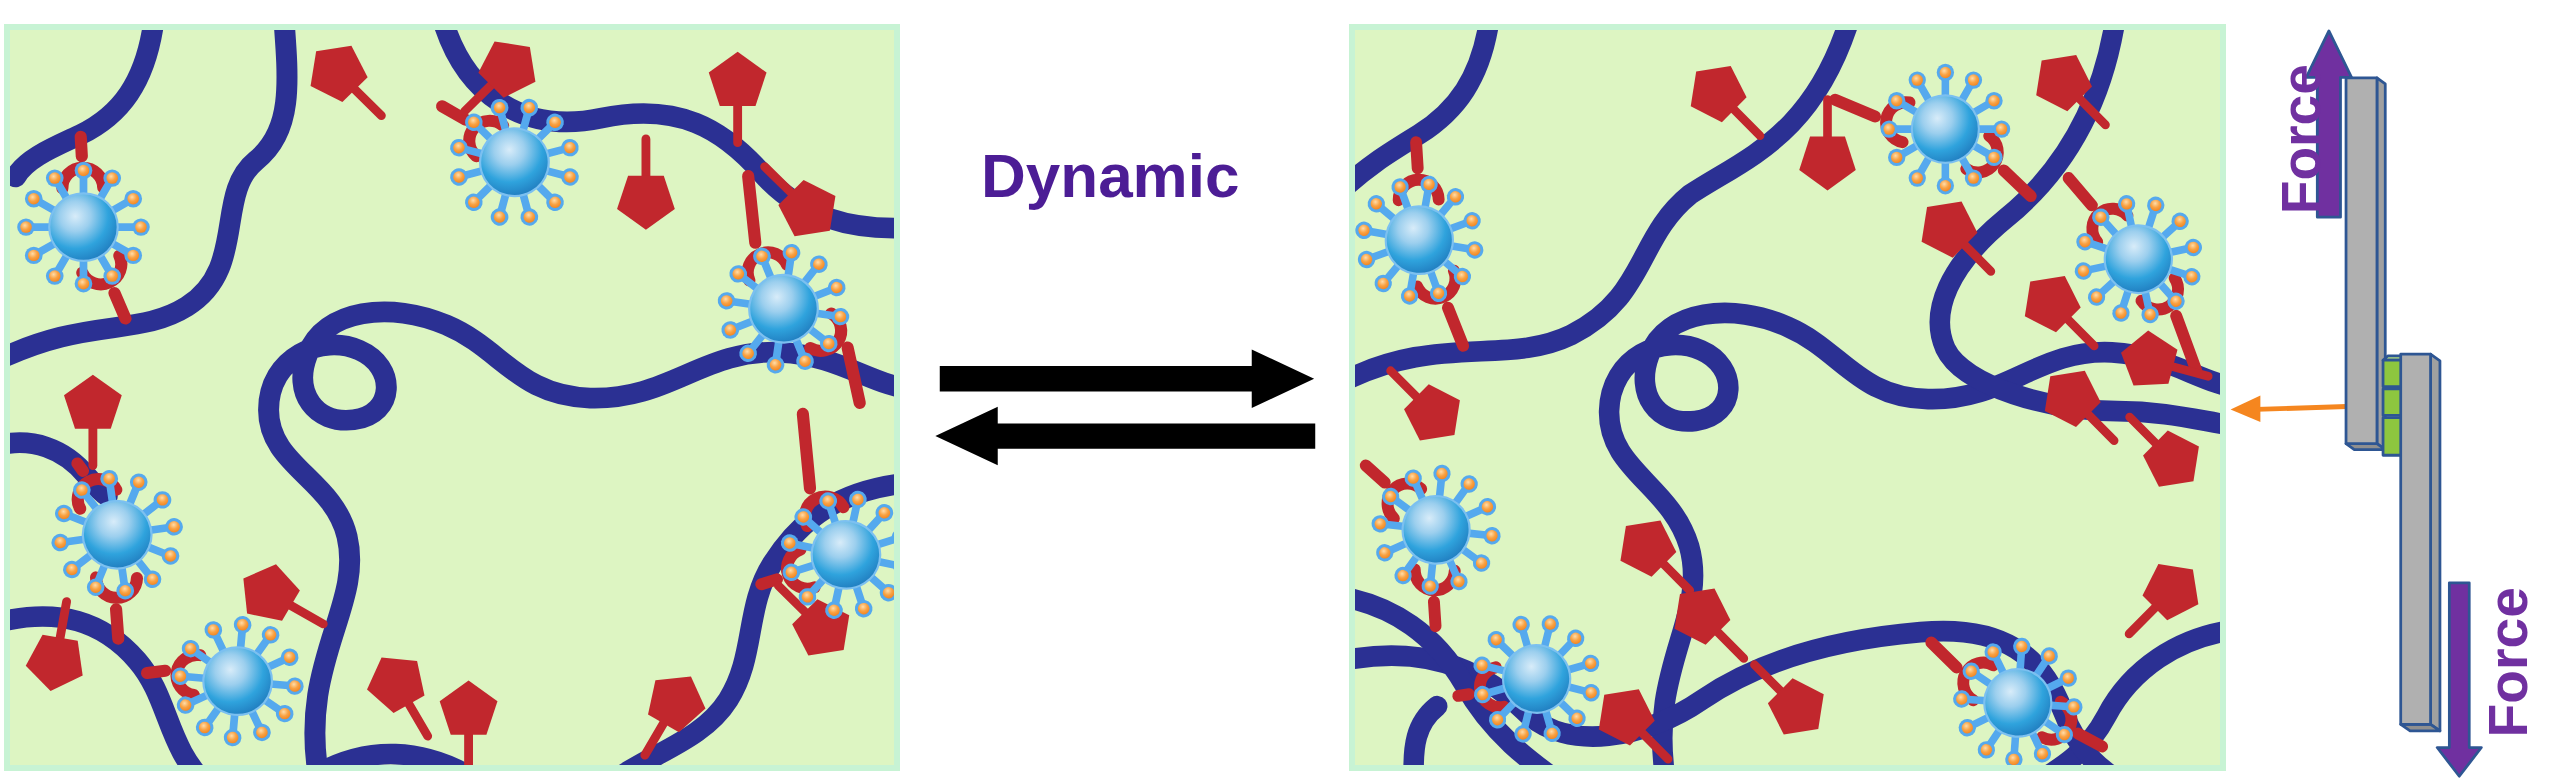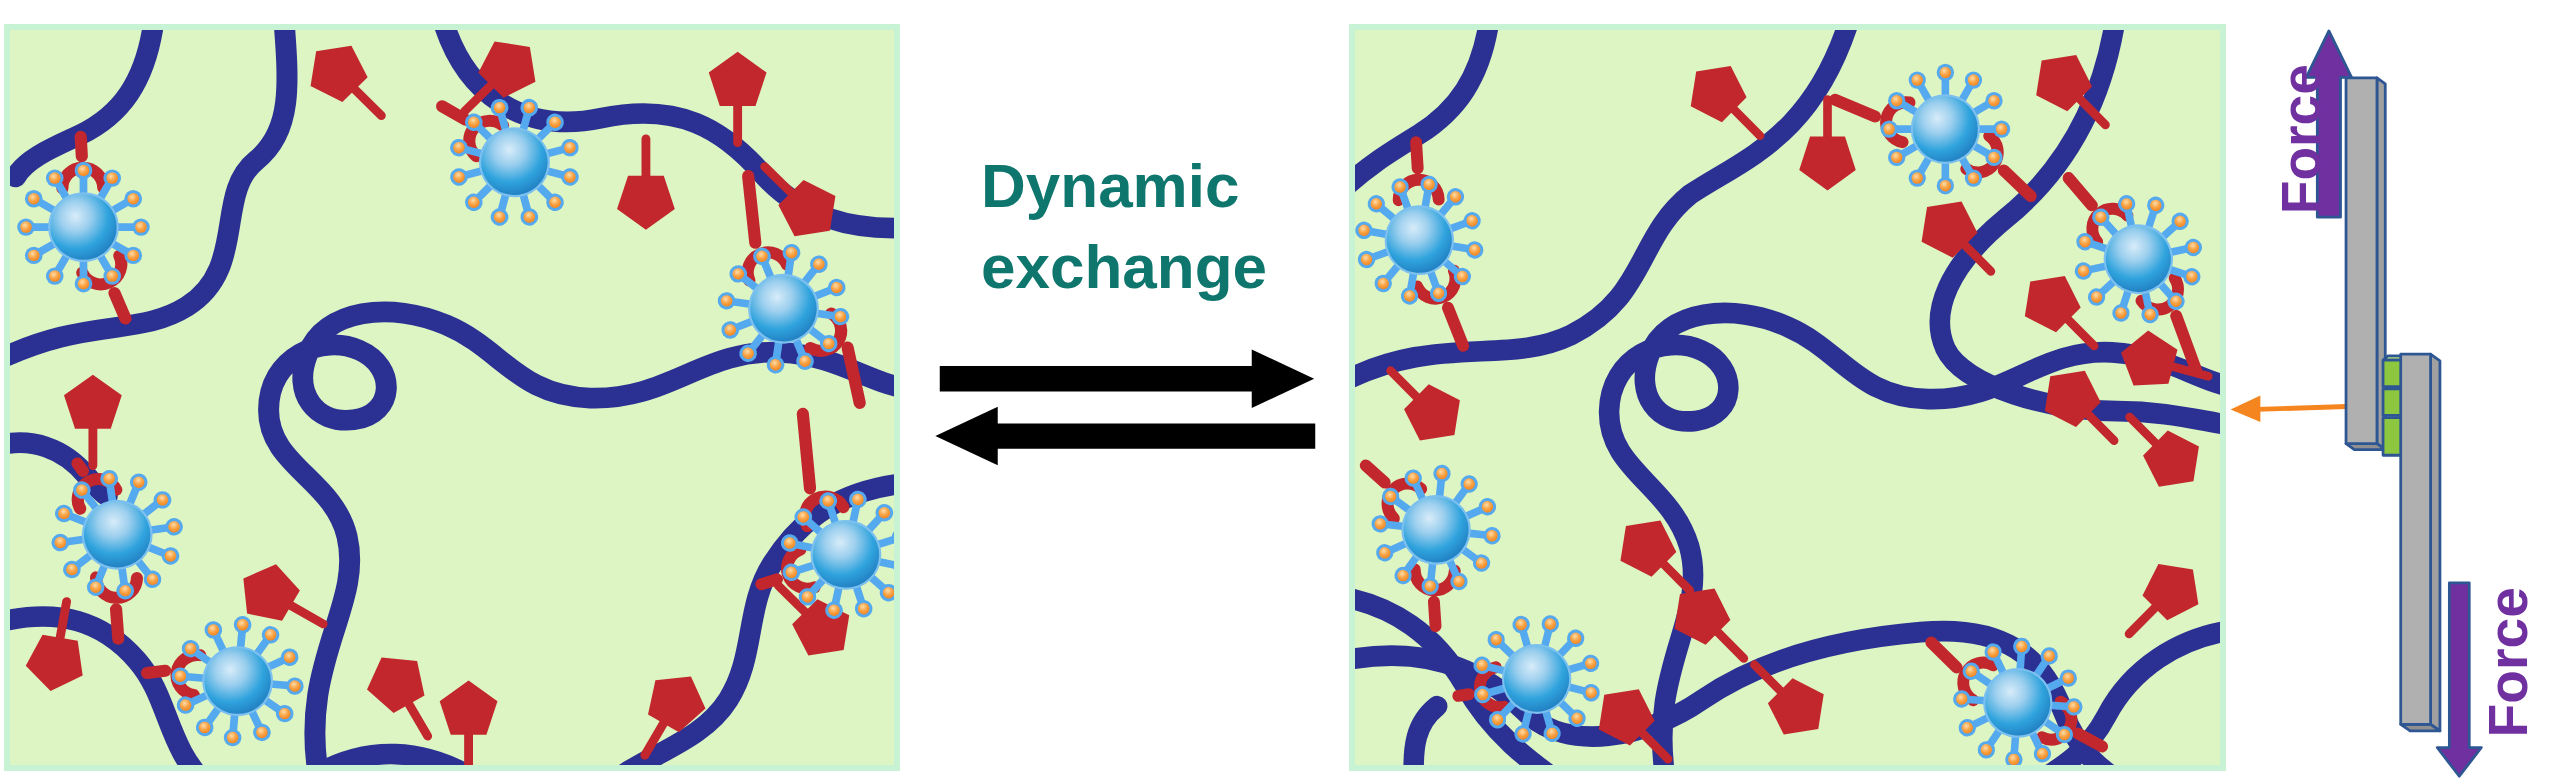--- a/index.html
+++ b/index.html
@@ -6,22 +6,22 @@
   .stage{position:relative;width:2576px;height:779px;background:#fff;overflow:hidden;
          font-family:"Liberation Sans", sans-serif;}
   .panel{position:absolute;background:var(--panel_bg);border:6.6px solid var(--panel_border);box-sizing:border-box;}
   .panel svg{display:block;width:100%;height:100%;}
   .chain{stroke:var(--chain);stroke-width:38;fill:none;stroke-linecap:round;}
   .red-link{stroke:var(--red);stroke-width:22;fill:none;stroke-linecap:round;}
   .pent{fill:var(--red);}
   .pent-stem{stroke:var(--red);stroke-width:16;stroke-linecap:round;}
   .spoke{stroke:var(--spoke);stroke-width:14;stroke-linecap:round;}
   .tip-ring{fill:var(--spoke);}
-  .reaction-text{position:absolute;left:981px;top:145px;width:376px;
-      font-size:62px;line-height:81px;font-weight:700;color:#0f766e;white-space:nowrap;}
+  .reaction-text{position:absolute;left:981px;top:135px;width:376px;
+      font-size:62px;line-height:81px;font-weight:700;color:#4c1d95;white-space:nowrap;}
   .force-text{font-size:100px;font-weight:700;fill:var(--purple);}
   .eq-arrow{fill:#000;}
   .bar-outline{stroke:var(--outline_blue);stroke-width:5;stroke-linejoin:round;}
   .purple-arrow{fill:var(--purple);stroke:var(--outline_blue);stroke-width:5;stroke-linejoin:round;}
 </style>
 </head>
 <body>
 
 <div class="stage">
 
@@ -143,21 +143,20 @@
         <use href="#np" transform="translate(1400,512) rotate(8)"></use>
         <use href="#np" transform="translate(194,927) rotate(22)"></use>
         <use href="#np" transform="translate(412,1196) rotate(5)"></use>
         <use href="#np" transform="translate(1513,964) rotate(12)"></use>
       </g>
     </svg>
   </div>
 
   <div class="reaction-text">
     <div>Dynamic</div>
-    <div>exchange</div>
   </div>
   <svg style="position:absolute;left:934px;top:345px;" width="387" height="127" viewBox="0 0 700 230">
     <polygon class="eq-arrow" points="10,38 575,38 575,8 688,61 575,114 575,84 10,84"></polygon>
     <polygon class="eq-arrow" points="690,142 115,142 115,112 2,165 115,218 115,188 690,188"></polygon>
   </svg>
 
   <div class="panel" style="left:1349px;top:24px;width:877px;height:747px;">
     <svg viewBox="0 0 1600 1350" preserveAspectRatio="none">
       <g>
         <path class="chain" d="M 250,-30 C 235,90 185,150 118,192 C 62,226 15,255 -30,300"></path>

